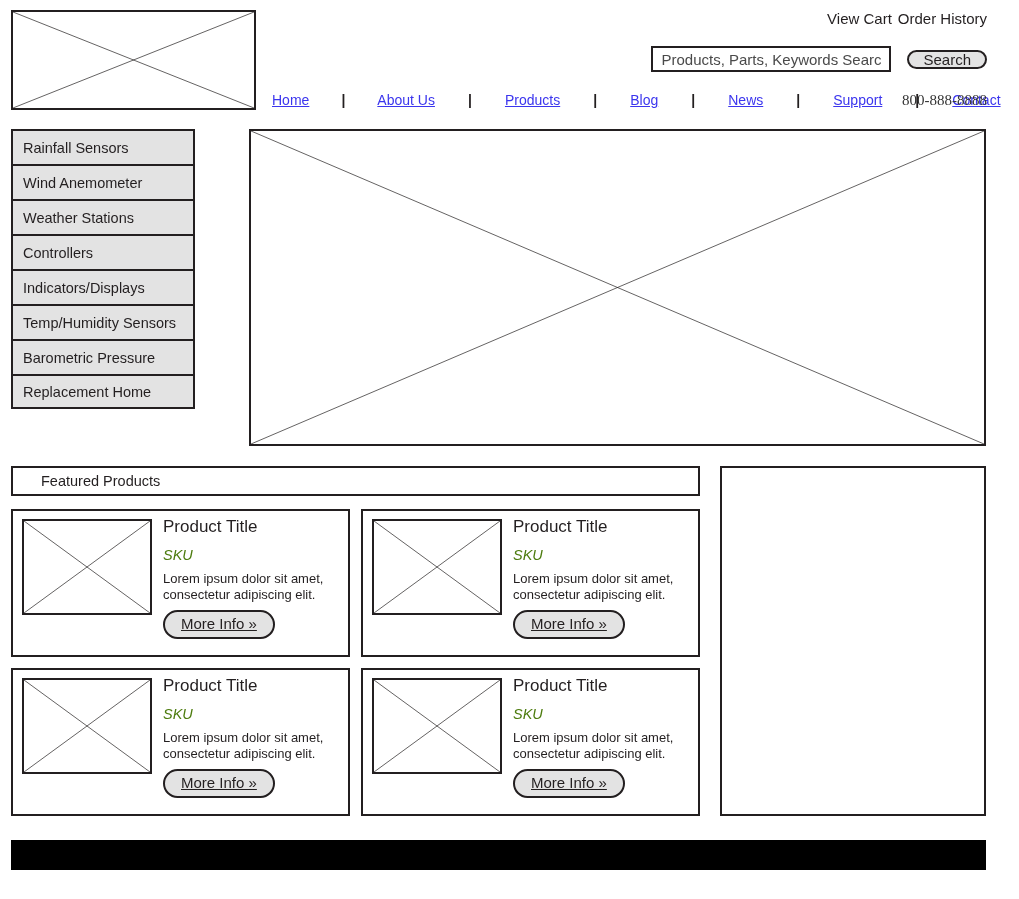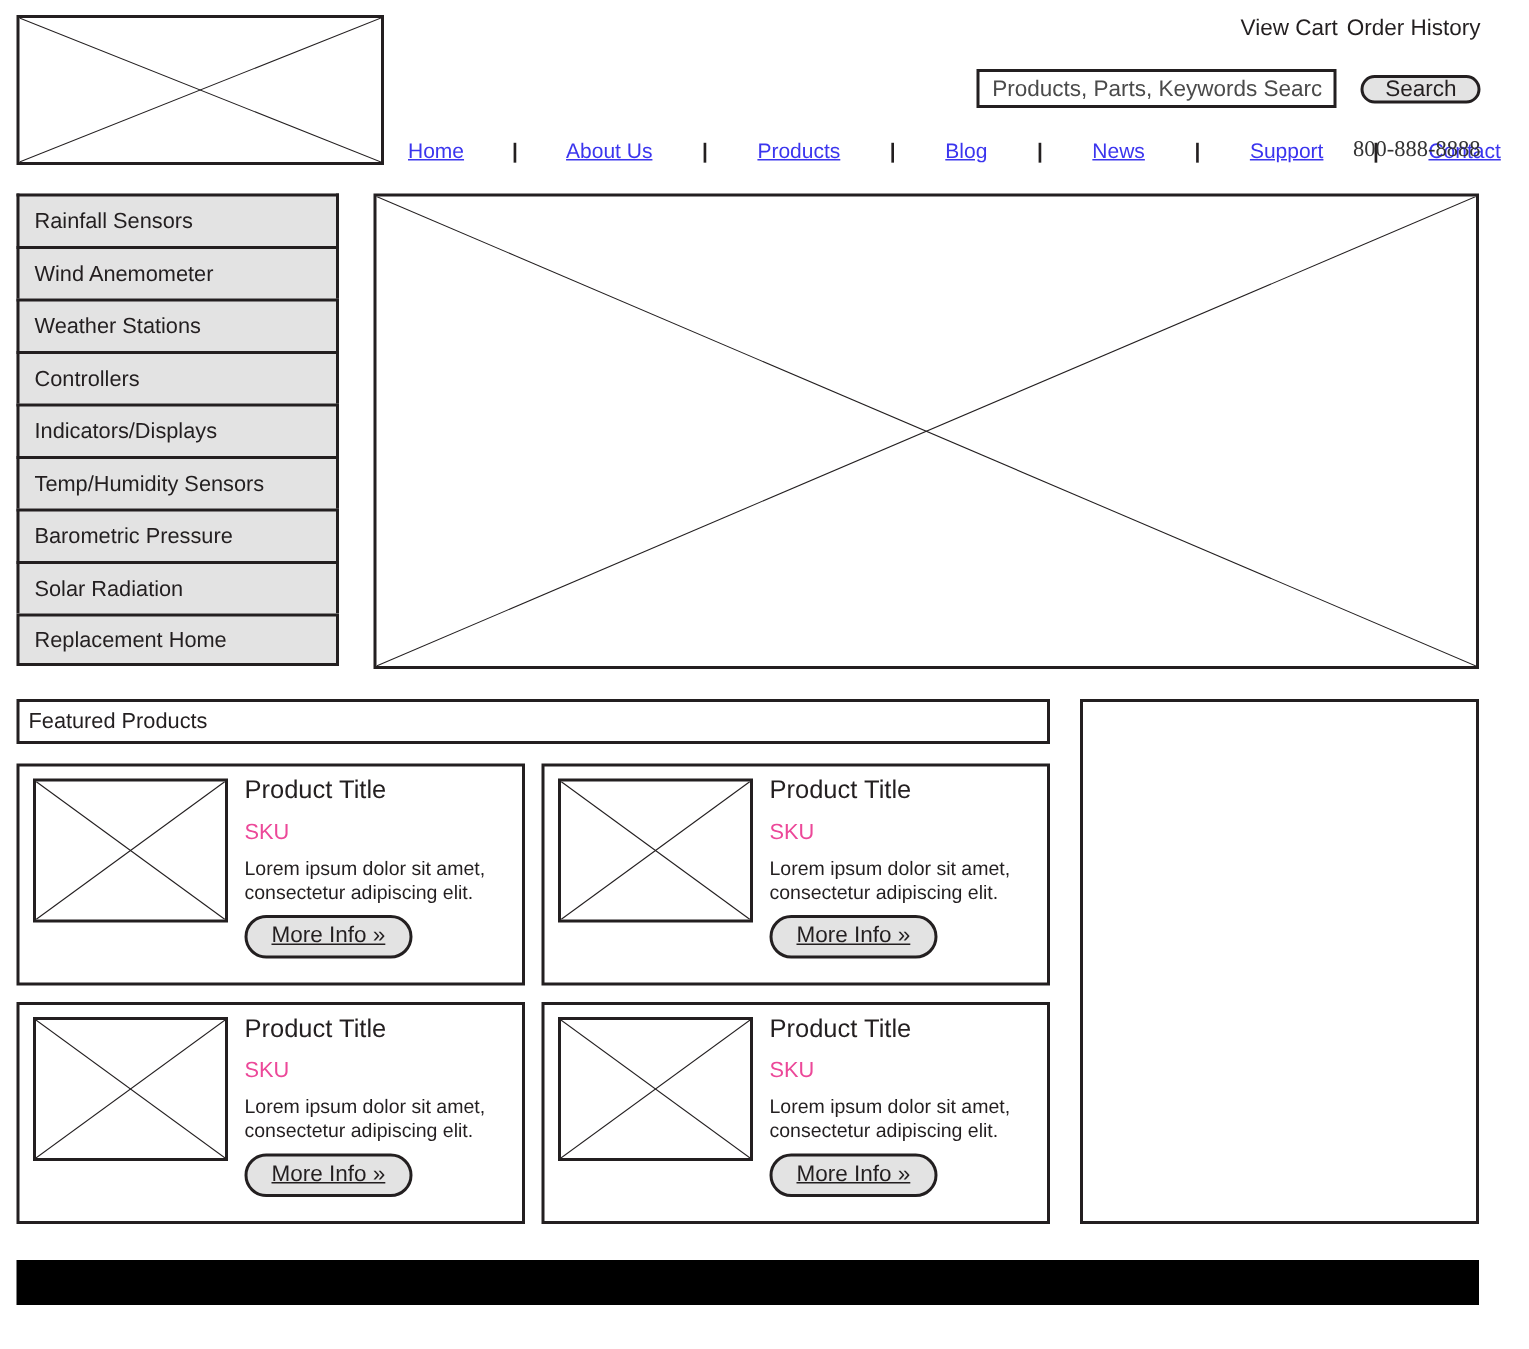--- a/index.html
+++ b/index.html
@@ -128,21 +128,21 @@
     color: #333333;
     white-space: nowrap;
     font-family: Liberation Serif, serif;
   }
 
   
   .sidebar {
     position: absolute;
     left: 11px;
     top: 129px;
-    width: 215px;
+    width: 184px;
     border-radius: 11px;
   }
   .cat {
     height: 35px;
     border: 2px solid #231f20;
     border-bottom-width: 0;
     background: #e3e3e3;
     display: flex;
     align-items: center;
     padding-left: 10px;
@@ -164,21 +164,21 @@
   
   .featured-head {
     position: absolute;
     left: 11px;
     top: 466px;
     width: 689px;
     height: 30px;
     border: 2px solid #231f20;
     display: flex;
     align-items: center;
-    padding-left: 6px;
+    padding-left: 28px;
     font-size: 14.5px;
     box-sizing: border-box;
   }
 
   .grid {
     position: absolute;
     left: 11px;
     top: 509px;
     width: 644px;
     display: grid;
@@ -205,22 +205,23 @@
     top: 6px;
     right: 6px;
   }
   .card-title {
     font-size: 17px;
     color: #231f20;
     margin: 0 0 10px 0;
   }
   .card-sku {
     font-size: 14.5px;
-    color: #ec4899;
+    color: #4d7c0f;
     margin: 0 0 8px 0;
+    font-style: italic;
   }
   .card-desc {
     font-size: 13px;
     line-height: 1.2;
     color: #231f20;
     margin: 0 0 8px 0;
     max-width: 180px;
   }
   .more-btn {
     border: 2px solid #231f20;
@@ -312,23 +313,20 @@
         <span>Controllers</span>
       </div>
       <div class="cat">
         <span>Indicators/Displays</span>
       </div>
       <div class="cat">
         <span>Temp/Humidity Sensors</span>
       </div>
       <div class="cat">
         <span>Barometric Pressure</span>
-      </div>
-      <div class="cat">
-        <span>Solar Radiation</span>
       </div>
       <div class="cat">
         <span>Replacement Home</span>
       </div>
     </div>
 
   <div class="xbox hero">
     <svg viewBox="0 0 100 100" preserveAspectRatio="none">
       <line x1="0" y1="0" x2="100" y2="100" stroke="#231f20" stroke-width="0.7" vector-effect="non-scaling-stroke"></line>
       <line x1="100" y1="0" x2="0" y2="100" stroke="#231f20" stroke-width="0.7" vector-effect="non-scaling-stroke"></line>

